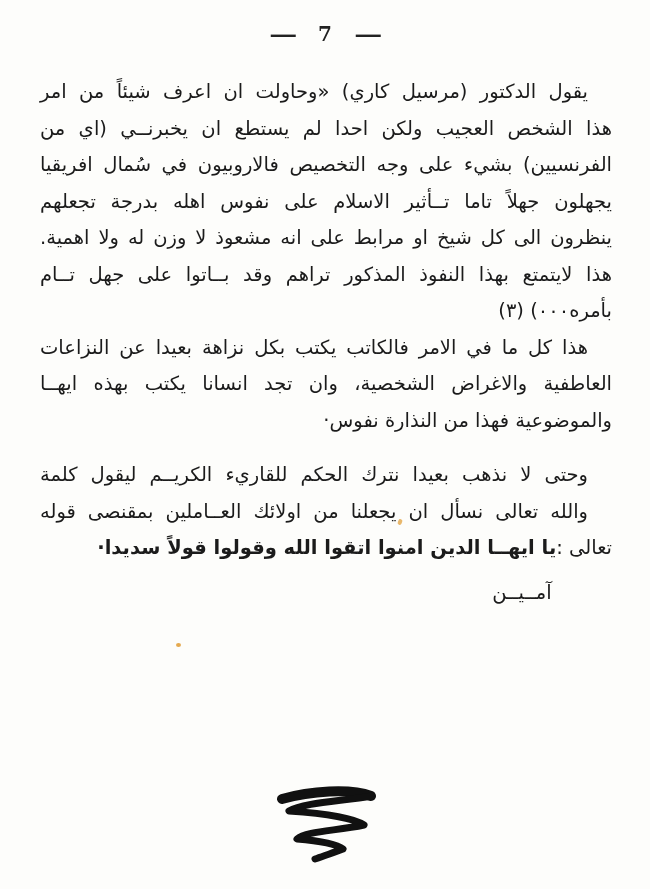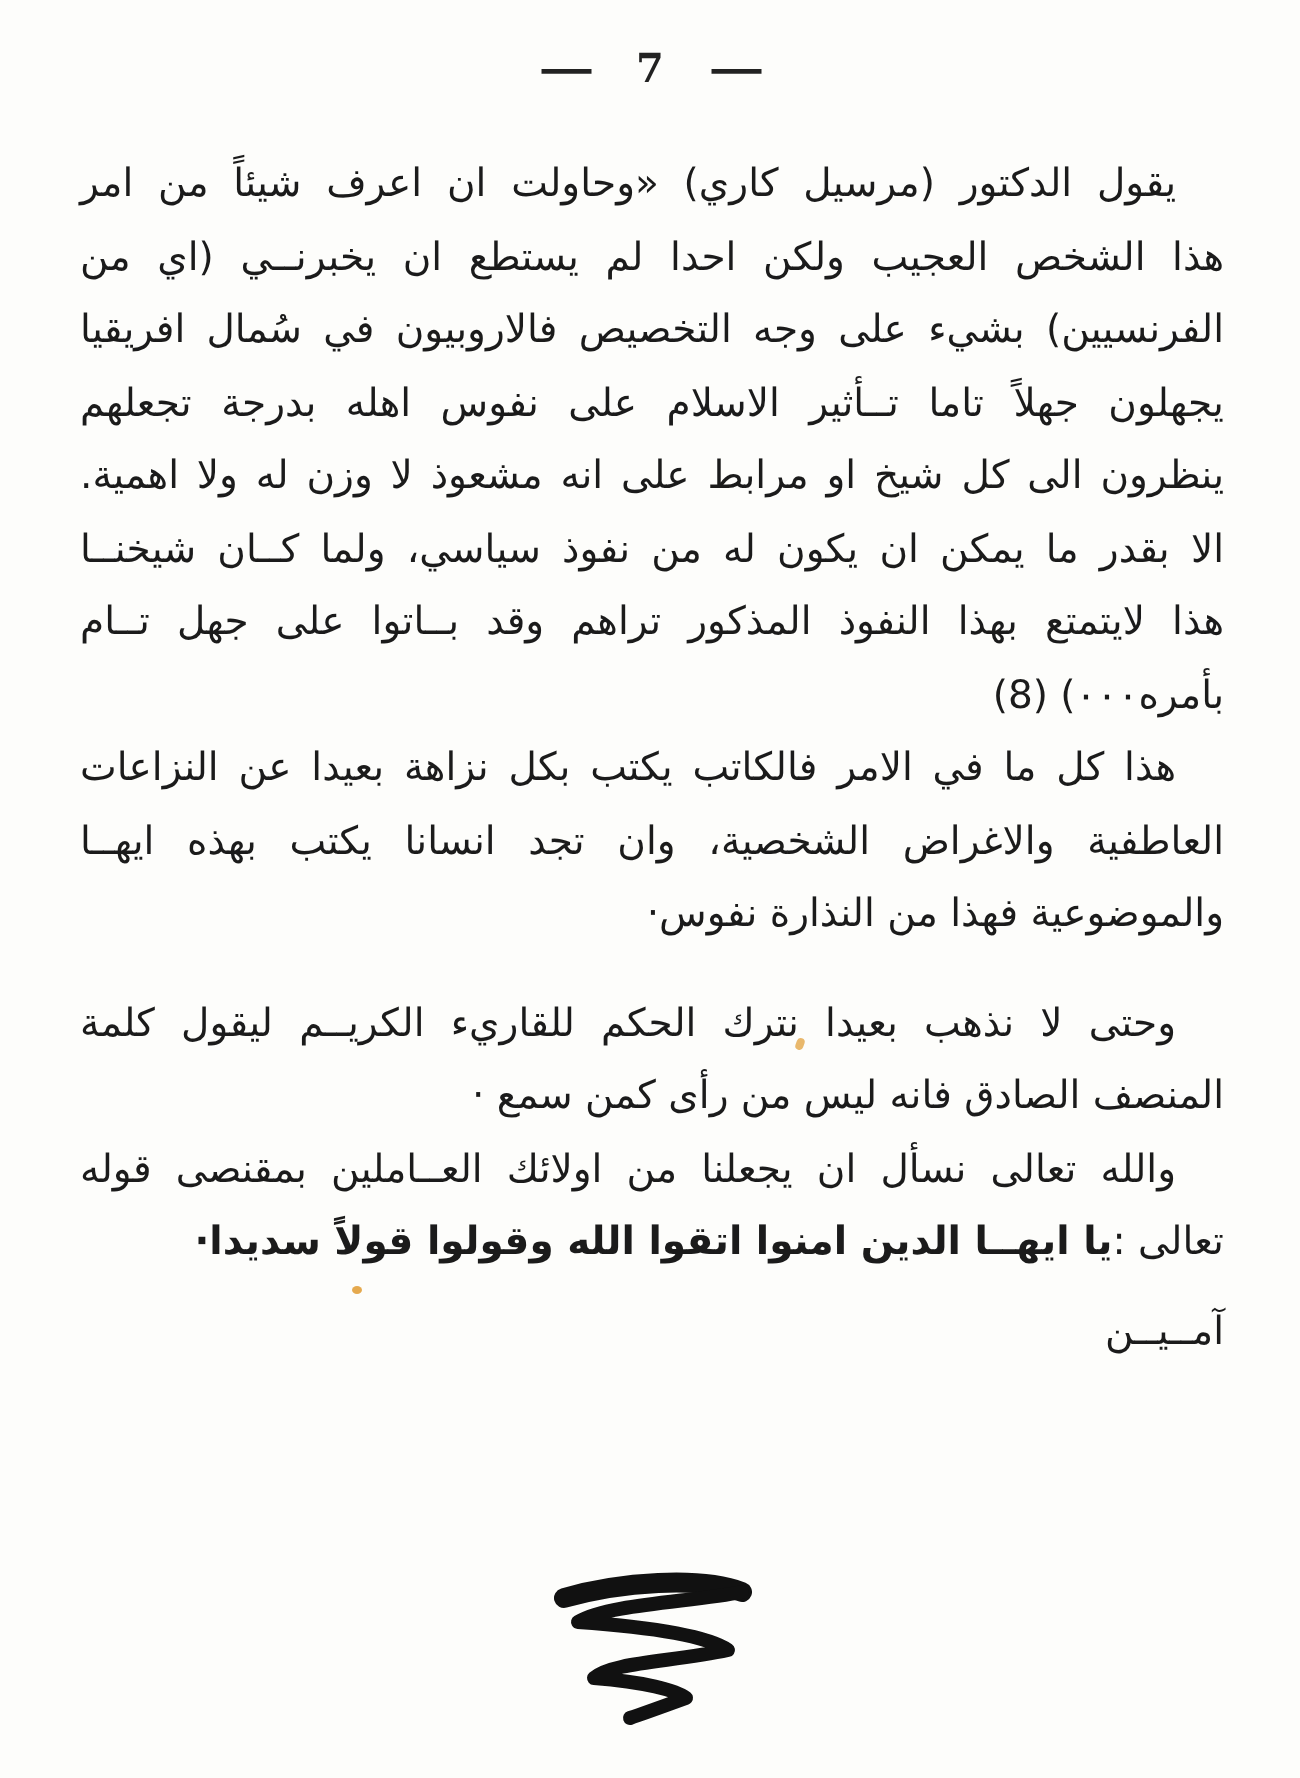--- a/index.html
+++ b/index.html
@@ -40,21 +40,21 @@
   }
   .line.just{
     white-space:normal;
     text-align:justify;
     text-align-last:justify;
   }
   .line.indent{ text-indent:24px; }
   .line.gap{ margin-top:18px; }
   .line .bold{ font-weight:bold;margin-left:12px; }
   .line.amen{
-    text-align:right;
+    text-align:center;
     margin-left:0;
     padding-left:0;
     margin-top:8px;
     direction:rtl;
     white-space:nowrap;
     position:relative;
     right:auto;
   }
   .line.amen span{ margin-left:392px; display:inline-block; direction:rtl;}
   
@@ -81,28 +81,26 @@
     <span class="num">7</span>
     <span class="dash">—</span>
   </div>
 
   <div class="body-text" id="body-text">
       <div class="line just indent"><span>يقول الدكتور (مرسيل كاري) «وحاولت ان اعرف شيئاً من امر</span></div>
       <div class="line just"><span>هذا الشخص العجيب ولكن احدا لم يستطع ان يخبرنــي (اي من</span></div>
       <div class="line just"><span>الفرنسيين) بشيء على وجه التخصيص فالاروبيون في سُمال افريقيا</span></div>
       <div class="line just"><span>يجهلون جهلاً تاما تــأثير الاسلام على نفوس اهله بدرجة تجعلهم</span></div>
       <div class="line just"><span>ينظرون الى كل شيخ او مرابط على انه مشعوذ لا وزن له ولا اهمية.</span></div>
-      <div class="line just"><span>الا بقدر ما يمكن ان يكون له من نفوذ سياسي، ولما كــان شيخنــا</span></div>
       <div class="line just"><span>هذا لايتمتع بهذا النفوذ المذكور تراهم وقد بــاتوا على جهل تــام</span></div>
-      <div class="line"><span>بأمره٠٠٠)  (8)</span></div>
+      <div class="line"><span>بأمره٠٠٠)  (٣)</span></div>
       <div class="line just indent"><span>هذا كل ما في الامر فالكاتب يكتب بكل نزاهة بعيدا عن النزاعات</span></div>
       <div class="line just"><span>العاطفية والاغراض الشخصية، وان تجد انسانا يكتب بهذه ايهــا</span></div>
       <div class="line"><span>والموضوعية فهذا من النذارة نفوس·</span></div>
       <div class="line just indent gap"><span>وحتى لا نذهب بعيدا نترك الحكم للقاريء الكريــم ليقول كلمة</span></div>
-      <div class="line"><span>المنصف الصادق فانه ليس من رأى كمن سمع ·</span></div>
       <div class="line just indent"><span>والله تعالى نسأل ان يجعلنا من اولائك العــاملين بمقنصى قوله</span></div>
       <div class="line"><span>تعالى :</span><span class="bold">يا ايهــا الدين امنوا اتقوا الله وقولوا قولاً سديدا·</span></div>
       <div class="line amen"><span>آمــيــن</span></div>
     </div>
 
   <svg class="scribble" viewBox="0 0 102 80" aria-hidden="true">
     <path d="M6,13 C34,5 74,2 95,10" stroke-width="10"></path>
     <path d="M95,10 C70,15 28,16 13,25 C42,27 76,31 88,39 C60,45 30,45 21,53 C46,55 62,59 67,63 C56,67 45,71 39,73" stroke-width="7"></path>
   </svg>
 

